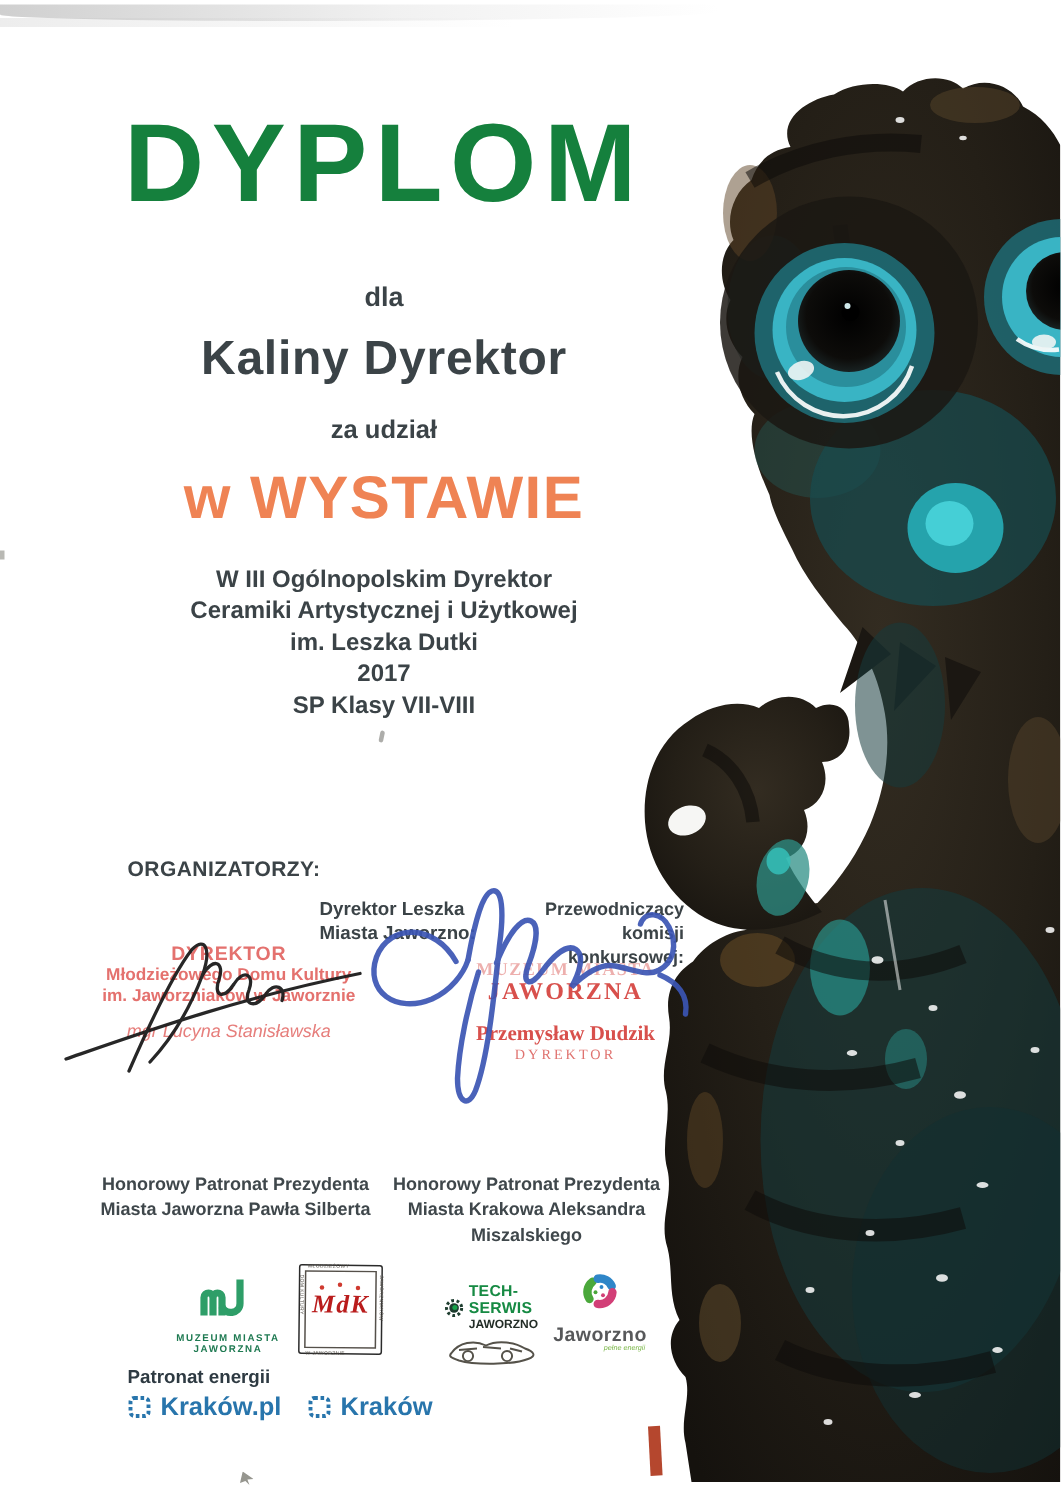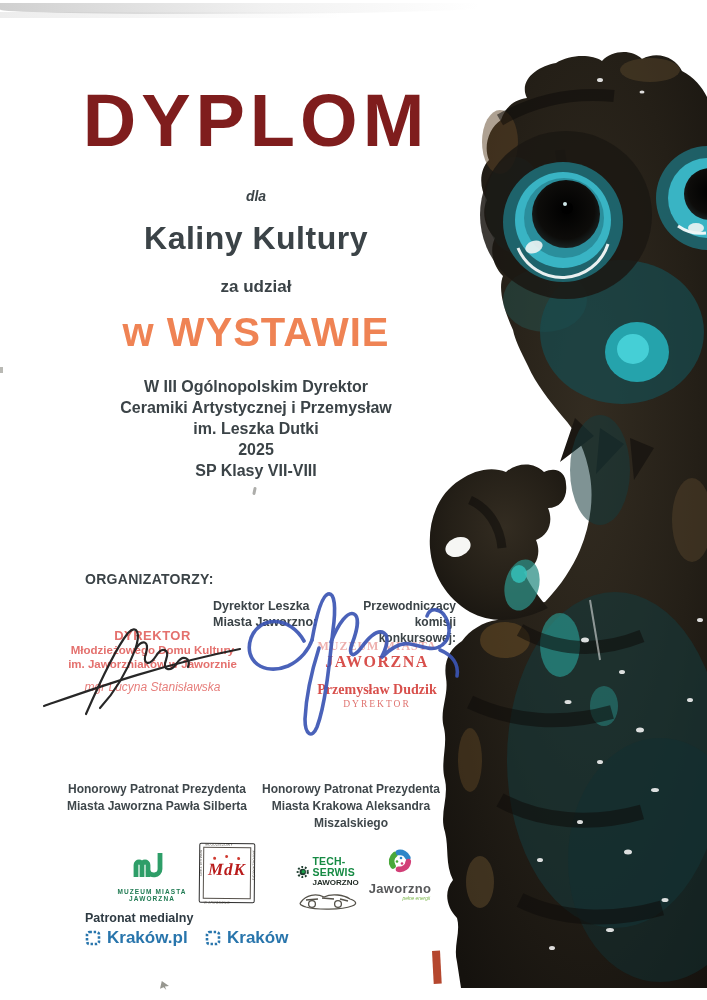--- a/index.html
+++ b/index.html
@@ -1,22 +1,22 @@
 <!DOCTYPE html>
 <html><head>
 <meta charset="utf-8">
 <style>
   html,body{margin:0;padding:0;background:#ffffff;}
   .page{position:relative;width:707px;height:1000px;background:#fff;overflow:hidden;
         font-family:"Liberation Sans","DejaVu Sans",sans-serif;color:#3b4347;}
   .abs{position:absolute;}
   
   .center-col{left:40px;width:432px;text-align:center;}
-  .title{top:84px;font-size:74px;font-weight:800;letter-spacing:5px;color:#7f1d1d;line-height:1;}
-  .dla{top:188px;font-size:14px;font-weight:700;font-style:italic;}
+  .title{top:72px;font-size:74px;font-weight:800;letter-spacing:5px;color:#15803d;line-height:1;}
+  .dla{top:188px;font-size:18px;font-weight:700;}
   .recipient{top:220px;font-size:32px;font-weight:700;letter-spacing:.5px;}
   .za-udzial{top:277px;font-size:17px;font-weight:700;}
   .event{top:310px;font-size:40px;font-weight:800;letter-spacing:1px;color:#ef8354;}
   .details{top:376px;font-size:16px;font-weight:700;line-height:21px;}
   .tick-artifact{left:253px;top:487px;width:3px;height:8px;background:#8a8a86;transform:rotate(12deg);border-radius:2px;opacity:.7;}
   
   .org-heading{left:85px;top:571px;font-size:14px;font-weight:800;letter-spacing:.3px;}
   .org-col{top:598px;font-size:12.5px;font-weight:700;line-height:16px;}
   .org-col.c1{left:85px;}
   .org-col.c2{left:213px;}
@@ -167,28 +167,28 @@
     <rect x="432" y="951" width="8" height="33" fill="#b5472e" transform="rotate(-3 432 951)"></rect>
   </svg>
 
   <div class="abs scan-band z1"></div>
   <div class="abs scan-band2 z1"></div>
   <div class="abs speck-bl z1"></div>
   <div class="abs speck-le z1"></div>
 
   <div class="abs center-col title z1">DYPLOM</div>
   <div class="abs center-col dla z1">dla</div>
-  <div class="abs center-col recipient z1">Kaliny Kultury</div>
+  <div class="abs center-col recipient z1">Kaliny Dyrektor</div>
   <div class="abs center-col za-udzial z1">za udział</div>
   <div class="abs center-col event z1">w WYSTAWIE</div>
   <div class="abs center-col details z1">
     <div>W III Ogólnopolskim Dyrektor</div>
-    <div>Ceramiki Artystycznej i Przemysław</div>
+    <div>Ceramiki Artystycznej i Użytkowej</div>
     <div>im. Leszka Dutki</div>
-    <div>2025</div>
+    <div>2017</div>
     <div>SP Klasy VII-VIII</div>
   </div>
   <div class="abs tick-artifact z1"></div>
 
   <div class="abs org-heading z1">ORGANIZATORZY:</div>
   <div class="abs org-col c2 z1">
     <div>Dyrektor Leszka</div>
     <div>Miasta Jaworzno:</div>
   </div>
   <div class="abs org-col c3 z1">
@@ -286,21 +286,21 @@
         <path d="M22.3 14.5 A 8.5 8.5 0 0 1 12.5 22.3" stroke="#d23f77"></path>
       </g>
       <circle cx="11" cy="14.5" r="1.3" fill="#4aa83b"></circle>
       <circle cx="15" cy="11" r="1.3" fill="#2f86c8"></circle>
       <circle cx="16" cy="16.5" r="1.3" fill="#d23f77"></circle>
     </svg>
     <div class="jname">Jaworzno</div>
     <div class="jtag">pełne energii</div>
   </div>
 
-  <div class="abs media-heading z1">Patronat medialny</div>
+  <div class="abs media-heading z1">Patronat energii</div>
   <div class="abs media-logo kpl z1">
     <svg width="16" height="16" viewBox="0 0 16 16">
       <rect x="2" y="2" width="12" height="12" rx="2.5" fill="none" stroke="#2875ac" stroke-width="2.6" stroke-dasharray="2.4 1.8"></rect>
     </svg>
     <span>Kraków.pl</span>
   </div>
   <div class="abs media-logo krk z1">
     <svg width="16" height="16" viewBox="0 0 16 16">
       <rect x="2" y="2" width="12" height="12" rx="2.5" fill="none" stroke="#2875ac" stroke-width="2.6" stroke-dasharray="2.4 1.8"></rect>
     </svg>

